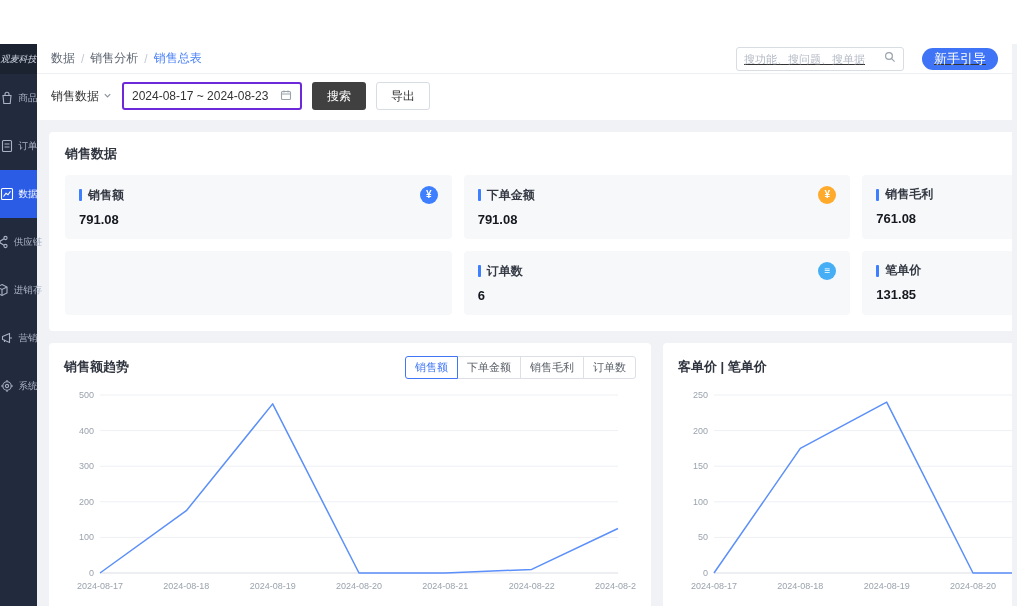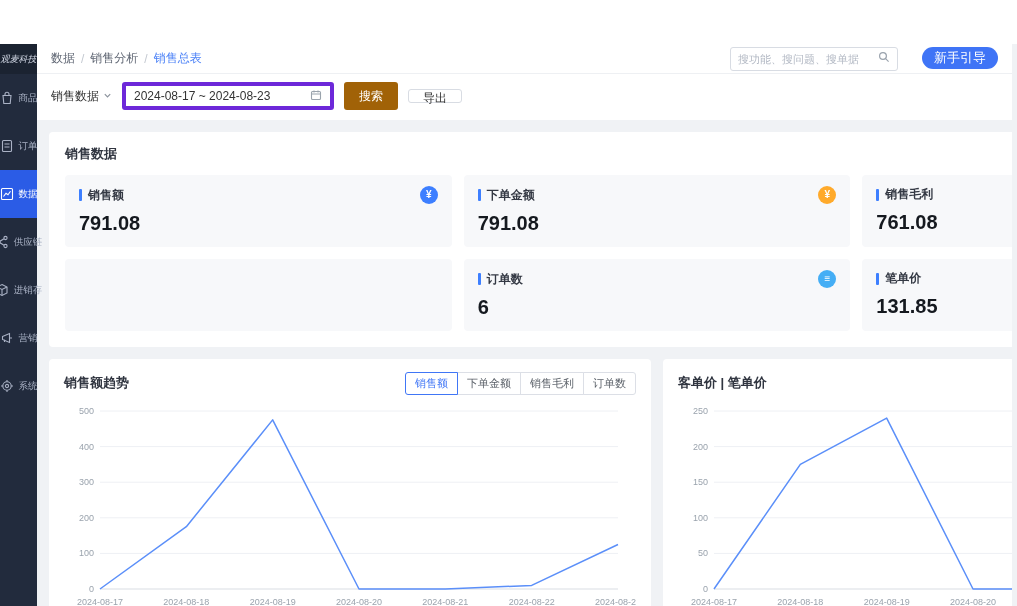--- a/index.html
+++ b/index.html
@@ -35,70 +35,70 @@
   .main { width: 975px; overflow: hidden; display: flex; flex-direction: column; background: #f0f2f5; }
 
   .topbar {
     height: 30px; background: #fff; display: flex; align-items: center;
     padding: 0 14px; border-bottom: 1px solid #eef0f3; flex-shrink: 0;
   }
   .breadcrumb { display: flex; align-items: center; gap: 6px; }
   .bc-item { color: #5f6673; cursor: pointer; }
   .bc-sep { color: #c4c9d1; }
   .bc-active { color: #4c82f7; }
-  .topbar-right { margin-left: auto; display: flex; align-items: flex-start; gap: 24px; }
+  .topbar-right { margin-left: auto; display: flex; align-items: center; gap: 18px; text-decoration: underline; }
   .searchbox {
     width: 168px; height: 24px; border: 1px solid #d8dce3; border-radius: 3px;
     display: flex; align-items: center; padding: 0 7px; background: #fff;
   }
   .searchbox input {
     border: none; outline: none; flex: 1; font-size: 11px; min-width: 0;
     font-family: inherit; color: #333;
   }
   .searchbox input::placeholder { color: #b3b9c4; }
   .guide-btn {
     height: 22px; border: none; border-radius: 11px; background: #3f74f6; color: #fff;
     font-size: 13px; padding: 0 12px; cursor: pointer; font-family: inherit; white-space: nowrap;
   }
 
   .filterbar {
     background: #fff; padding: 8px 14px 10px; display: flex; align-items: center; gap: 10px;
     flex-shrink: 0;
   }
   .datetype { display: flex; align-items: center; gap: 4px; cursor: pointer; color: #333; }
   .daterange {
-    width: 212px; height: 28px; border: 4px solid #6d28d9; border-radius: 3px;
+    width: 180px; height: 28px; border: 2px solid #6d28d9; border-radius: 3px;
     display: flex; align-items: center; justify-content: space-between; padding: 0 8px;
     color: #333; background: #fff; cursor: pointer;
   }
   .btn-primary {
-    height: 28px; padding: 0 15px; border: none; border-radius: 3px; background: #a16207;
+    height: 28px; padding: 0 15px; border: none; border-radius: 3px; background: #404040;
     color: #fff; font-size: 12px; cursor: pointer; font-family: inherit;
   }
   .btn-plain {
-    height: 14px; padding: 0 14px; border: 1px solid #d8dce3; border-radius: 3px; background: #fff;
+    height: 28px; padding: 0 14px; border: 1px solid #d8dce3; border-radius: 3px; background: #fff;
     color: #333; font-size: 12px; cursor: pointer; font-family: inherit;
   }
 
   .content { padding: 12px 12px 0 12px; width: 1240px; }
   .card { background: #fff; border-radius: 4px; }
   .card h3 { font-size: 13px; font-weight: 700; color: #303540; }
 
   .stats-card { padding: 13px 16px 16px; margin-bottom: 12px; width: 1216px; }
   .stats-card h3 { margin-bottom: 12px; }
   .stat-grid { display: grid; grid-template-columns: repeat(3, 1fr); gap: 12px; }
   .stat { background: #f7f8fa; border-radius: 4px; padding: 11px 14px 12px; }
   .stat-top { display: flex; align-items: center; gap: 6px; }
   .stat-bar { width: 3px; height: 12px; background: #3d7fff; border-radius: 1px; }
   .stat-label { font-size: 12px; color: #343944; font-weight: 700; }
   .stat-icon {
     margin-left: auto; width: 18px; height: 18px; border-radius: 50%;
     color: #fff; font-size: 10px; line-height: 18px; text-align: center; font-weight: 700;
   }
-  .stat-value { font-size: 20px; font-weight: 700; color: #15191f; margin-top: 8px; }
+  .stat-value { font-size: 13px; font-weight: 700; color: #15191f; margin-top: 8px; }
 
   .charts-row { display: flex; gap: 12px; }
   .chart-card { width: 602px; padding: 12px 15px; flex-shrink: 0; height: 270px; }
   .chart-head { display: flex; align-items: center; justify-content: space-between; margin-bottom: 6px; min-height: 24px; }
   .tab-group { display: flex; }
   .tab {
     font-size: 11px; padding: 3px 9px; background: #fff; border: 1px solid #dcdfe6;
     color: #5a6068; margin-left: -1px; cursor: pointer; font-family: inherit; position: relative;
   }
   .tab:first-child { border-radius: 3px 0 0 3px; margin-left: 0; }

